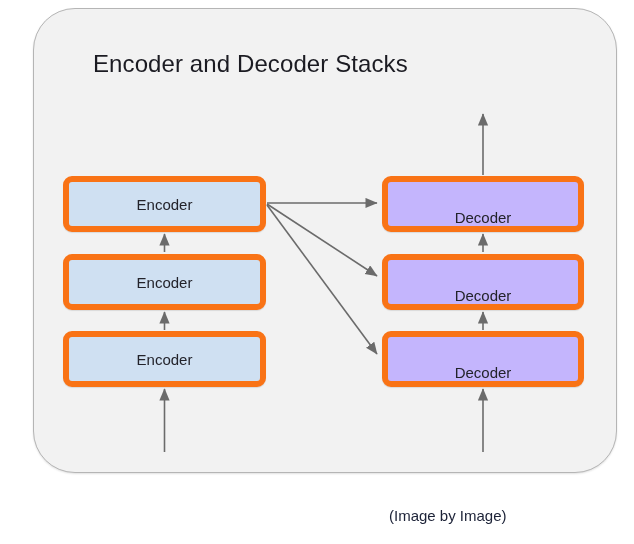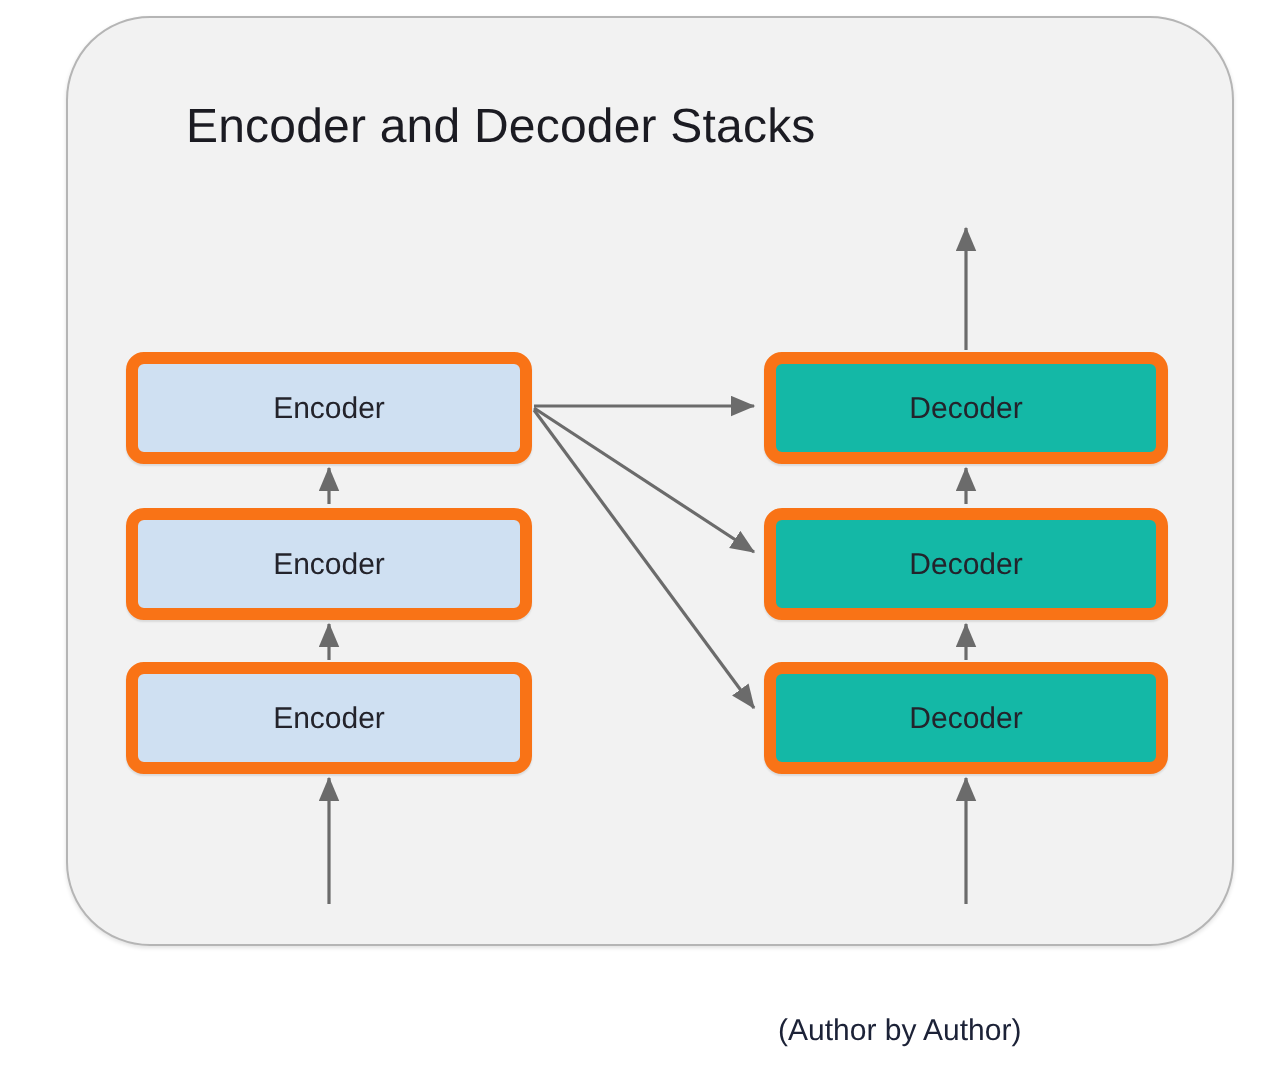--- a/index.html
+++ b/index.html
@@ -61,24 +61,25 @@
     color: #23232b;
     box-shadow: 0 1px 1px rgba(0,0,0,0.10);
   }
   .node.encoder {
     background: #cfe0f2;
     left: 63px;
     width: 203px;
     height: 56px;
   }
   .node.decoder {
-    background: #14b8a6;
+    background: #c4b5fd;
     left: 382px;
     width: 202px;
     height: 56px;
+    align-items: flex-end;
   }
   .row-1 { top: 176px; }
   .row-2 { top: 254px; }
   .row-3 { top: 331px; }
 
   .caption {
     position: absolute;
     left: 389px;
     top: 507px;
     font-size: 15px;
@@ -143,15 +144,15 @@
   <div class="node decoder row-1">
     <span>Decoder</span>
   </div>
   <div class="node decoder row-2">
     <span>Decoder</span>
   </div>
   <div class="node decoder row-3">
     <span>Decoder</span>
   </div>
 
-  <div class="caption">(Author by Author)</div>
+  <div class="caption">(Image by Image)</div>
 
 </div>
 
 </body></html>

